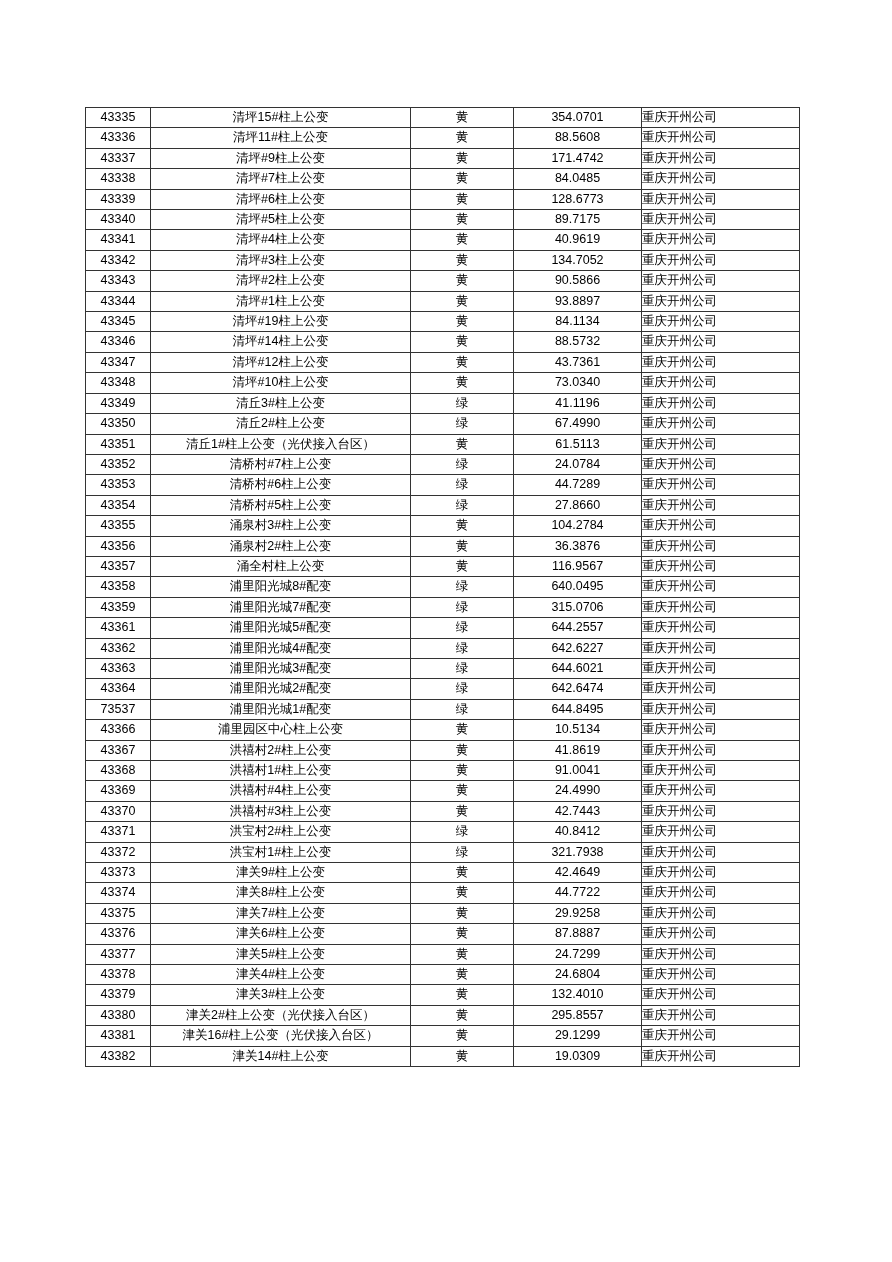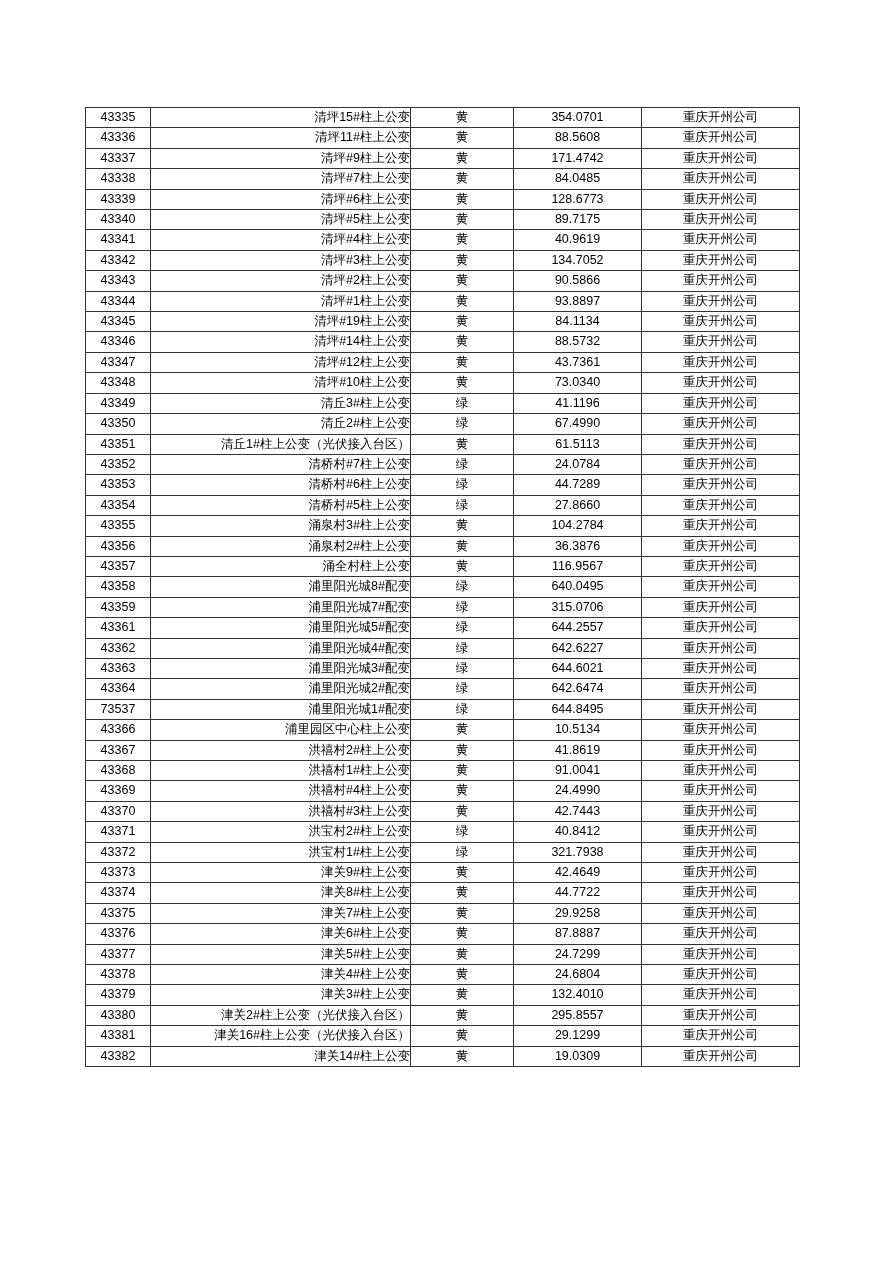--- a/index.html
+++ b/index.html
@@ -28,24 +28,24 @@
   }
   table.data-table td {
     border: 1px solid #333333;
     height: 19.4px;
     padding: 0;
     line-height: 19.4px;
     white-space: nowrap;
     overflow: hidden;
   }
   td.c0 { text-align: center; }
-  td.c1 { text-align: right; }
+  td.c1 { text-align: center; }
   td.c2 { text-align: center; }
   td.c3 { text-align: center; padding-right: 42px; }
-  td.c4 { text-align: center; }
+  td.c4 { text-align: left; }
 </style>
 </head>
 <body>
 
 <div class="page">
   <table class="data-table">
     <colgroup>
       <col style="width:65px">
       <col style="width:260px">
       <col style="width:103px">

